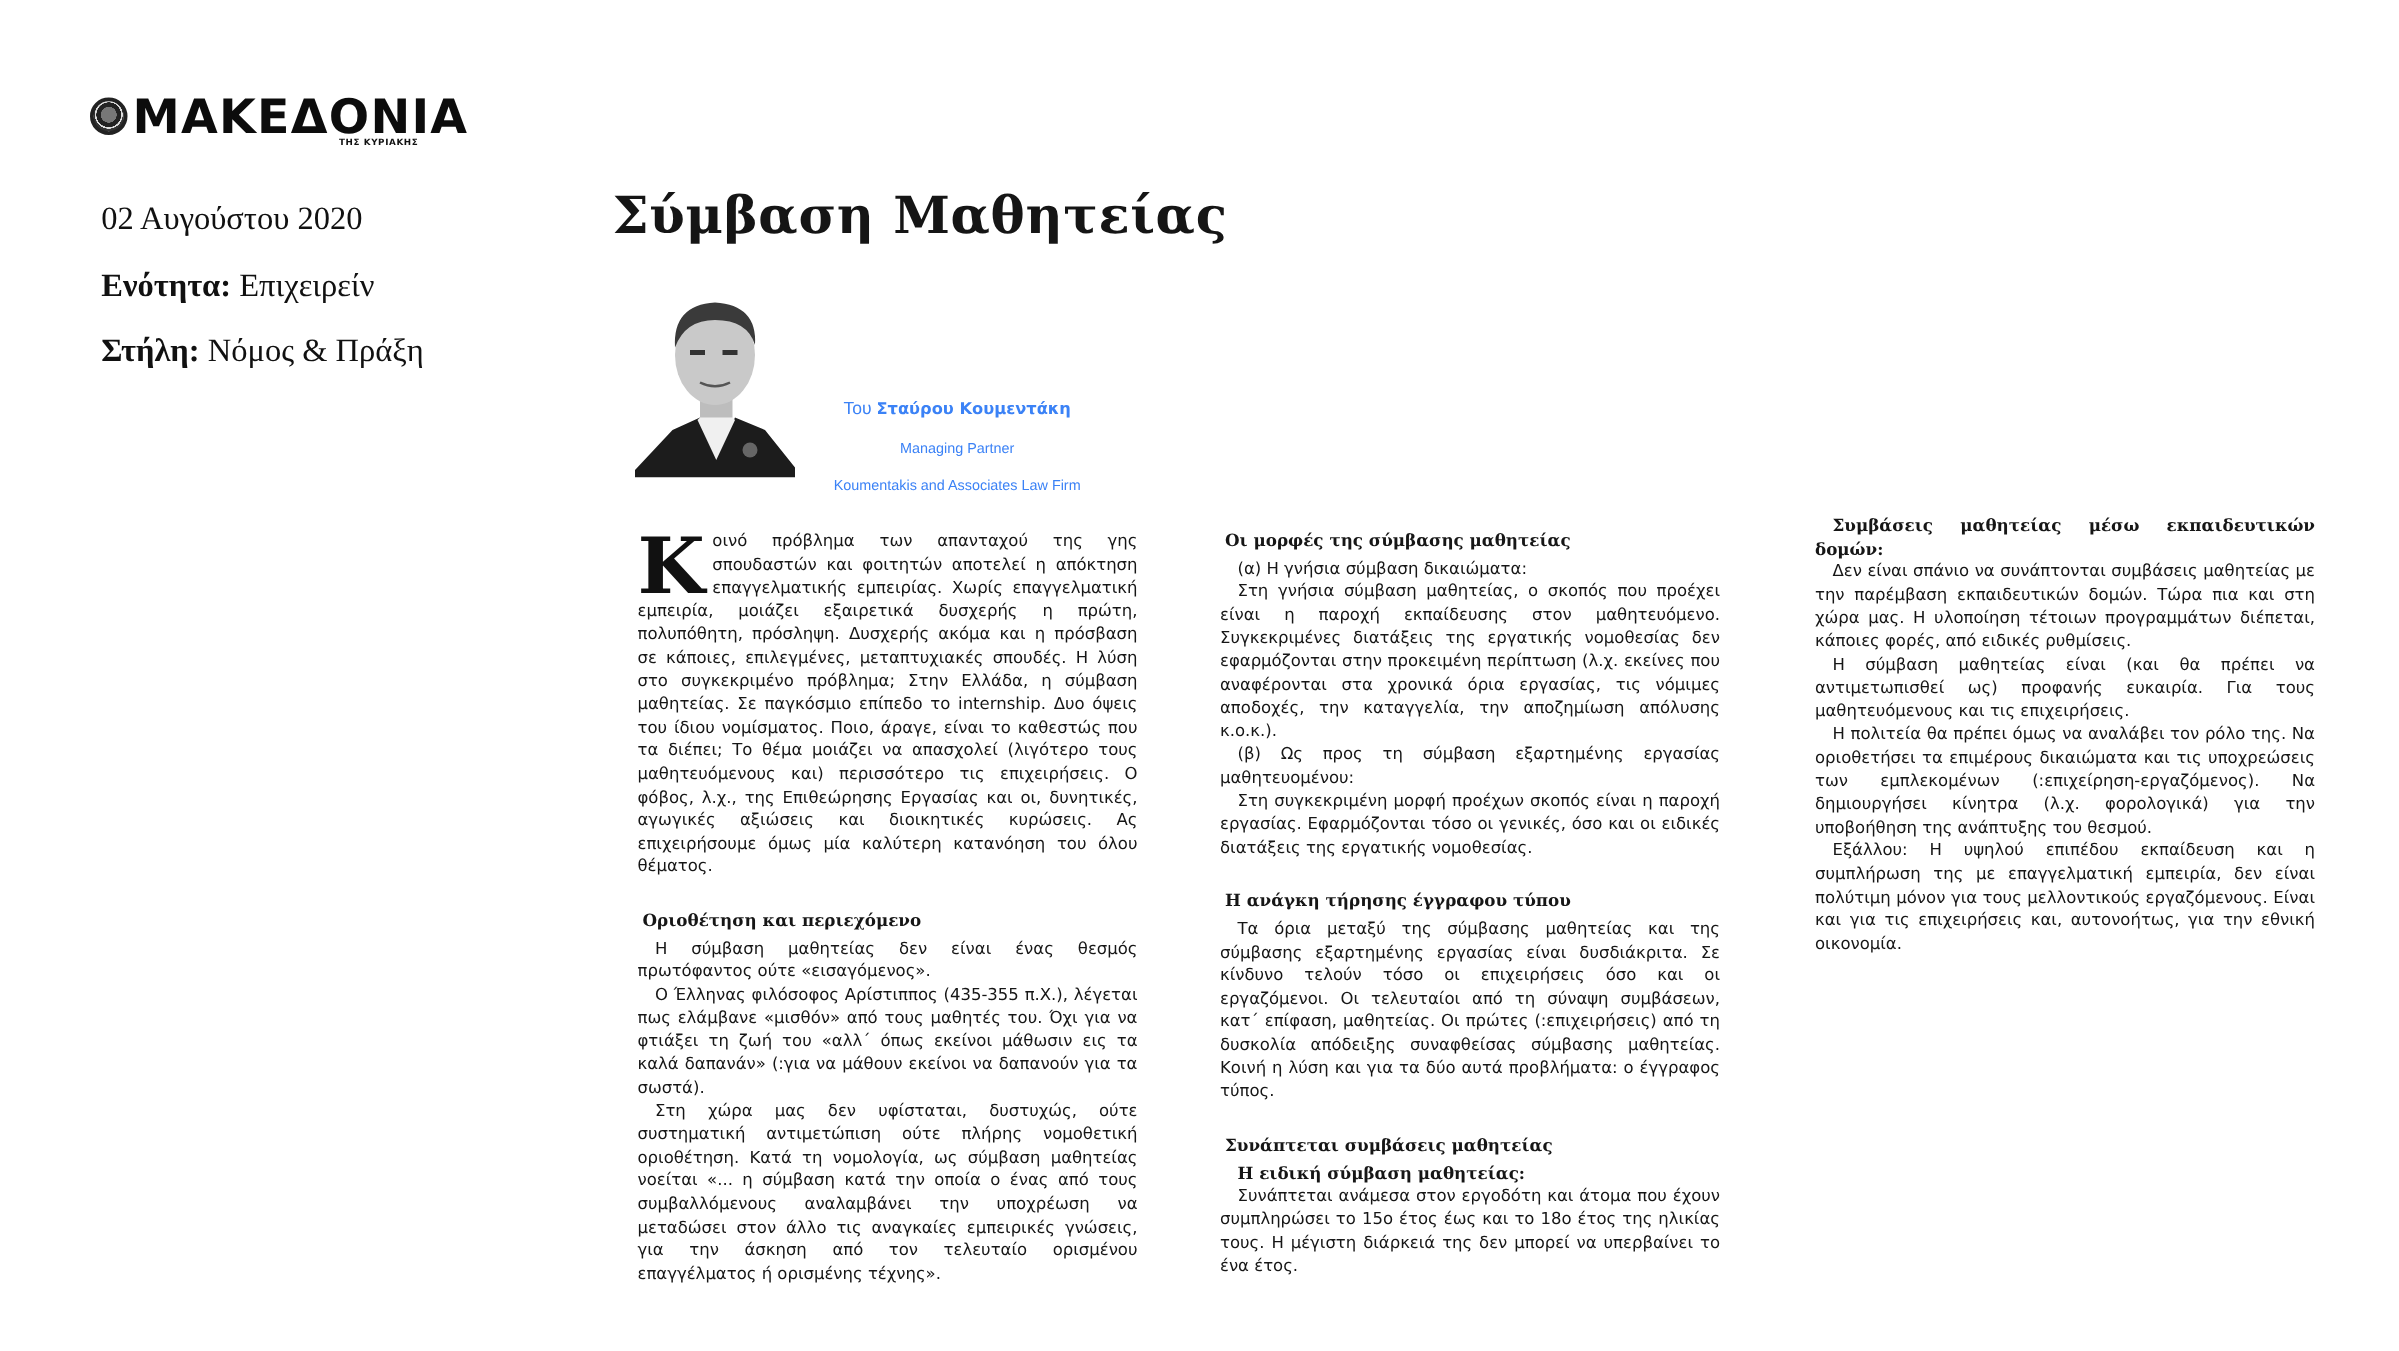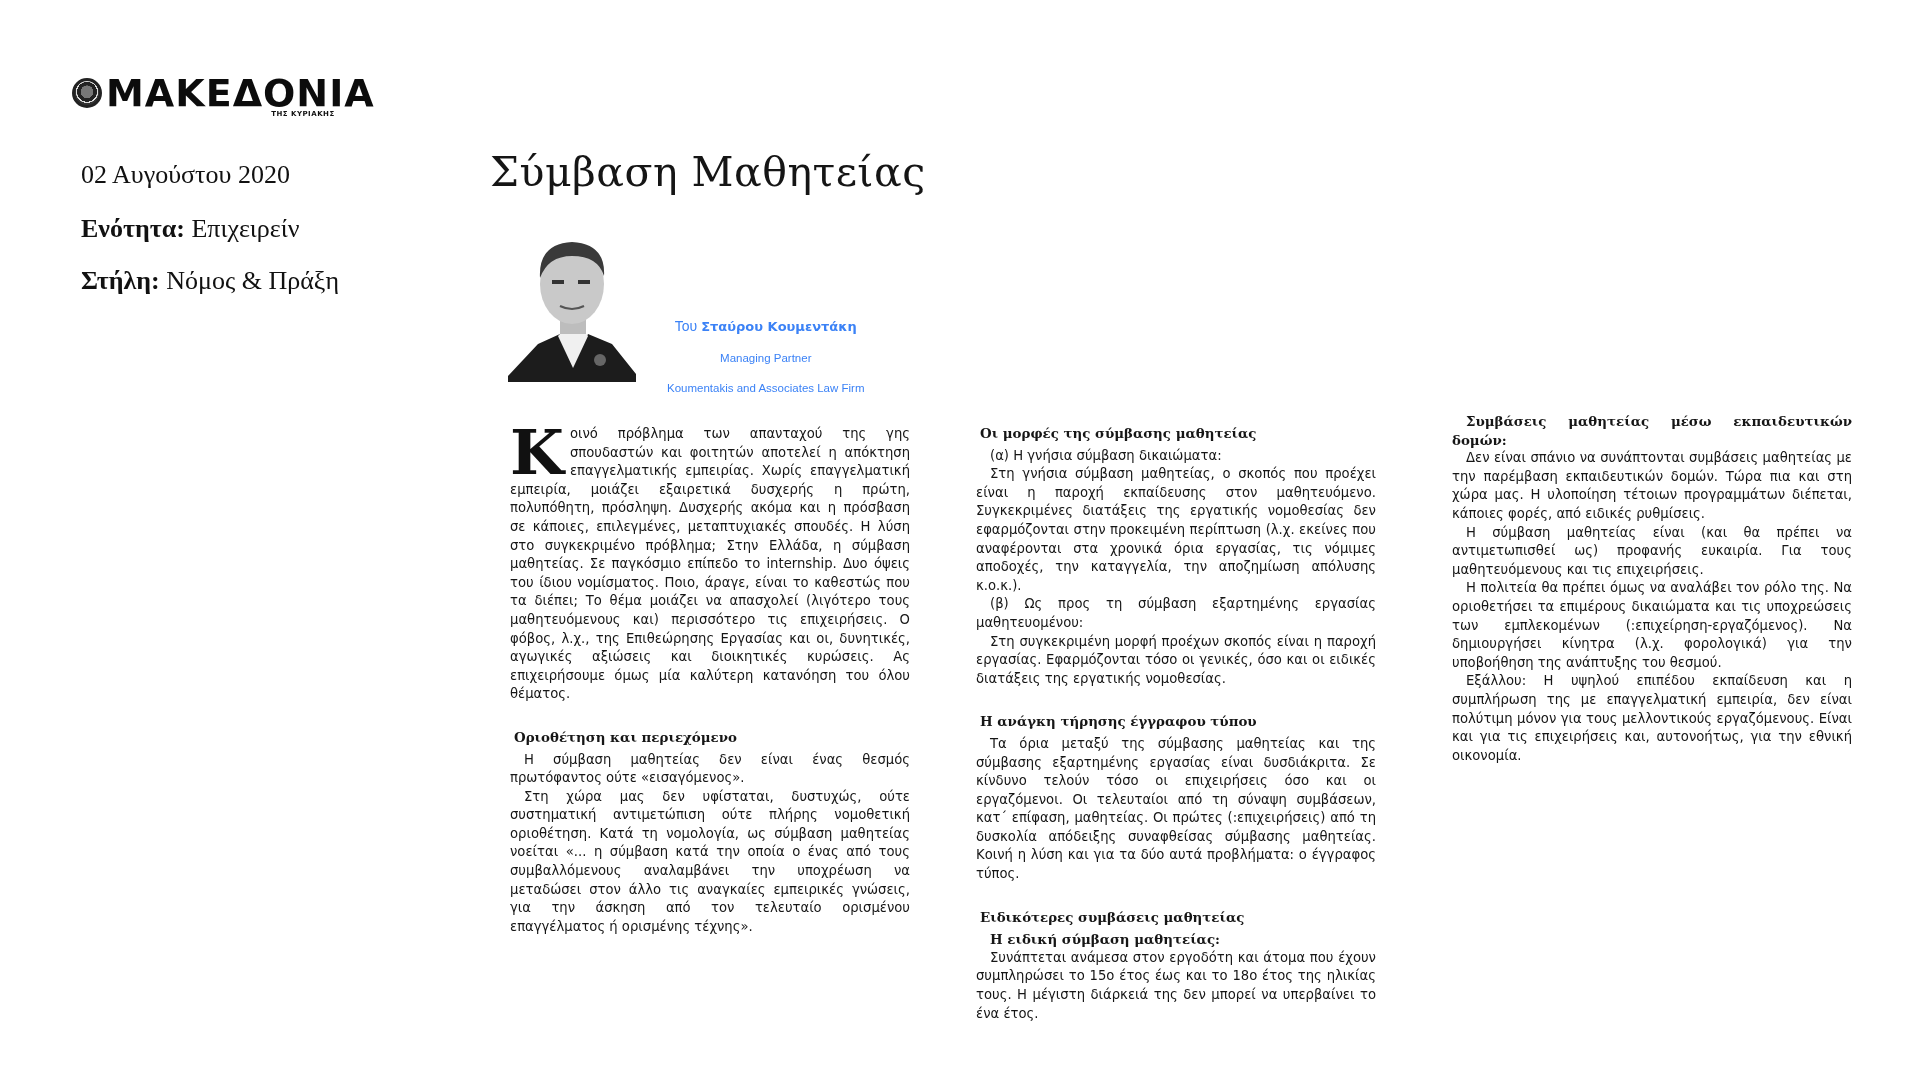--- a/index.html
+++ b/index.html
@@ -10,21 +10,21 @@
     .brand-wrap { position: relative; }
     .brand { font-family: "DejaVu Sans", sans-serif; font-weight: 900; font-size: 38px; letter-spacing: 1px; line-height: 38px; color: #0c0c0c; transform: scaleY(1.0); }
     .brand-sub { position: absolute; right: 40px; top: 36px; font-size: 7px; font-weight: bold; letter-spacing: 0.5px; color: #111; }
 
     .meta { position: absolute; left: 81px; font-family: Liberation Serif, serif; font-size: 26px; color: #111; }
     .meta.date { top: 160px; }
     .meta.section { top: 214px; }
     .meta.column { top: 266px; }
     .meta b { font-weight: bold; }
 
-    .title { position: absolute; left: 490px; top: 148px; font-family: "DejaVu Serif", serif; font-weight: normal; font-size: 41px; color: #151515; letter-spacing: 0.5px; }
+    .title { position: absolute; left: 490px; top: 148px; font-family: "DejaVu Serif", serif; font-weight: bold; font-size: 41px; color: #151515; letter-spacing: 0.5px; }
 
     .portrait { position: absolute; left: 508px; top: 226px; width: 130px; height: 156px; }
     .byline { position: absolute; left: 667px; top: 318px; font-family: "Liberation Sans", sans-serif; color: #3b82f6; text-align: center; }
     .byline .by { font-size: 14px; }
     .byline .by b { font-family: "DejaVu Sans", sans-serif; font-weight: bold; font-size: 13px; }
     .byline .role, .byline .firm { font-size: 11.5px; margin-top: 18px; }
 
     .col { position: absolute; width: 400px; font-family: "DejaVu Sans", sans-serif; font-size: 13.2px; line-height: 18.6px; color: #161616; text-align: justify; }
     .col1 { left: 510px; top: 425px; }
     .col2 { left: 976px; top: 420px; }
@@ -87,34 +87,35 @@
   </div>
   <div class="role">Managing Partner</div>
   <div class="firm">Koumentakis and Associates Law Firm</div>
 </div>
 
 <div class="col col1">
   <p class="lead"><span class="dropcap">Κ</span><span>οινό πρόβλημα των απανταχού της γης σπουδαστών και φοιτητών αποτελεί η απόκτηση επαγγελματικής εμπειρίας. Χωρίς επαγγελματική εμπειρία, μοιάζει εξαιρετικά δυσχερής η πρώτη, πολυπόθητη, πρόσληψη. Δυσχερής ακόμα και η πρόσβαση σε κάποιες, επιλεγμένες, μεταπτυχιακές σπουδές. Η λύση στο συγκεκριμένο πρόβλημα; Στην Ελλάδα, η σύμβαση μαθητείας. Σε παγκόσμιο επίπεδο το internship. Δυο όψεις του ίδιου νομίσματος. Ποιο, άραγε, είναι το καθεστώς που τα διέπει; Το θέμα μοιάζει να απασχολεί (λιγότερο τους μαθητευόμενους και) περισσότερο τις επιχειρήσεις. Ο φόβος, λ.χ., της Επιθεώρησης Εργασίας και οι, δυνητικές, αγωγικές αξιώσεις και διοικητικές κυρώσεις. Ας επιχειρήσουμε όμως μία καλύτερη κατανόηση του όλου θέματος.</span></p>
   <div class="gap"></div>
   <h3>Οριοθέτηση και περιεχόμενο</h3>
   <p>Η σύμβαση μαθητείας δεν είναι ένας θεσμός πρωτόφαντος ούτε «εισαγόμενος».</p>
+  <p>Ο Έλληνας φιλόσοφος Αρίστιππος (435-355 π.Χ.), λέγεται πως ελάμβανε «μισθόν» από τους μαθητές του. Όχι για να φτιάξει τη ζωή του «αλλ΄ όπως εκείνοι μάθωσιν εις τα καλά δαπανάν» (:για να μάθουν εκείνοι να δαπανούν για τα σωστά).</p>
   <p>Στη χώρα μας δεν υφίσταται, δυστυχώς, ούτε συστηματική αντιμετώπιση ούτε πλήρης νομοθετική οριοθέτηση. Κατά τη νομολογία, ως σύμβαση μαθητείας νοείται «... η σύμβαση κατά την οποία ο ένας από τους συμβαλλόμενους αναλαμβάνει την υποχρέωση να μεταδώσει στον άλλο τις αναγκαίες εμπειρικές γνώσεις, για την άσκηση από τον τελευταίο ορισμένου επαγγέλματος ή ορισμένης τέχνης».</p>
 </div>
 
 <div class="col col2">
   <h3>Οι μορφές της σύμβασης μαθητείας</h3>
   <p>(α) Η γνήσια σύμβαση δικαιώματα:</p>
   <p>Στη γνήσια σύμβαση μαθητείας, ο σκοπός που προέχει είναι η παροχή εκπαίδευσης στον μαθητευόμενο. Συγκεκριμένες διατάξεις της εργατικής νομοθεσίας δεν εφαρμόζονται στην προκειμένη περίπτωση (λ.χ. εκείνες που αναφέρονται στα χρονικά όρια εργασίας, τις νόμιμες αποδοχές, την καταγγελία, την αποζημίωση απόλυσης κ.ο.κ.).</p>
   <p>(β) Ως προς τη σύμβαση εξαρτημένης εργασίας μαθητευομένου:</p>
   <p>Στη συγκεκριμένη μορφή προέχων σκοπός είναι η παροχή εργασίας. Εφαρμόζονται τόσο οι γενικές, όσο και οι ειδικές διατάξεις της εργατικής νομοθεσίας.</p>
   <div class="gap"></div>
   <h3>Η ανάγκη τήρησης έγγραφου τύπου</h3>
   <p>Τα όρια μεταξύ της σύμβασης μαθητείας και της σύμβασης εξαρτημένης εργασίας είναι δυσδιάκριτα. Σε κίνδυνο τελούν τόσο οι επιχειρήσεις όσο και οι εργαζόμενοι. Οι τελευταίοι από τη σύναψη συμβάσεων, κατ΄ επίφαση, μαθητείας. Οι πρώτες (:επιχειρήσεις) από τη δυσκολία απόδειξης συναφθείσας σύμβασης μαθητείας. Κοινή η λύση και για τα δύο αυτά προβλήματα: ο έγγραφος τύπος.</p>
   <div class="gap"></div>
-  <h3>Ειδικότερες συμβάσεις μαθητείας</h3>
+  <h3>Συνάπτεται συμβάσεις μαθητείας</h3>
   <h4>Η ειδική σύμβαση μαθητείας:</h4>
   <p>Συνάπτεται ανάμεσα στον εργοδότη και άτομα που έχουν συμπληρώσει το 15ο έτος έως και το 18ο έτος της ηλικίας τους. Η μέγιστη διάρκειά της δεν μπορεί να υπερβαίνει το ένα έτος.</p>
 </div>
 
 <div class="col col3">
   <h4>Συμβάσεις μαθητείας μέσω εκπαιδευτικών δομών:</h4>
   <p>Δεν είναι σπάνιο να συνάπτονται συμβάσεις μαθητείας με την παρέμβαση εκπαιδευτικών δομών. Τώρα πια και στη χώρα μας. Η υλοποίηση τέτοιων προγραμμάτων διέπεται, κάποιες φορές, από ειδικές ρυθμίσεις.</p>
   <p>Η σύμβαση μαθητείας είναι (και θα πρέπει να αντιμετωπισθεί ως) προφανής ευκαιρία. Για τους μαθητευόμενους και τις επιχειρήσεις.</p>
   <p>Η πολιτεία θα πρέπει όμως να αναλάβει τον ρόλο της. Να οριοθετήσει τα επιμέρους δικαιώματα και τις υποχρεώσεις των εμπλεκομένων (:επιχείρηση-εργαζόμενος). Να δημιουργήσει κίνητρα (λ.χ. φορολογικά) για την υποβοήθηση της ανάπτυξης του θεσμού.</p>
   <p>Εξάλλου: Η υψηλού επιπέδου εκπαίδευση και η συμπλήρωση της με επαγγελματική εμπειρία, δεν είναι πολύτιμη μόνον για τους μελλοντικούς εργαζόμενους. Είναι και για τις επιχειρήσεις και, αυτονοήτως, για την εθνική οικονομία.</p>

